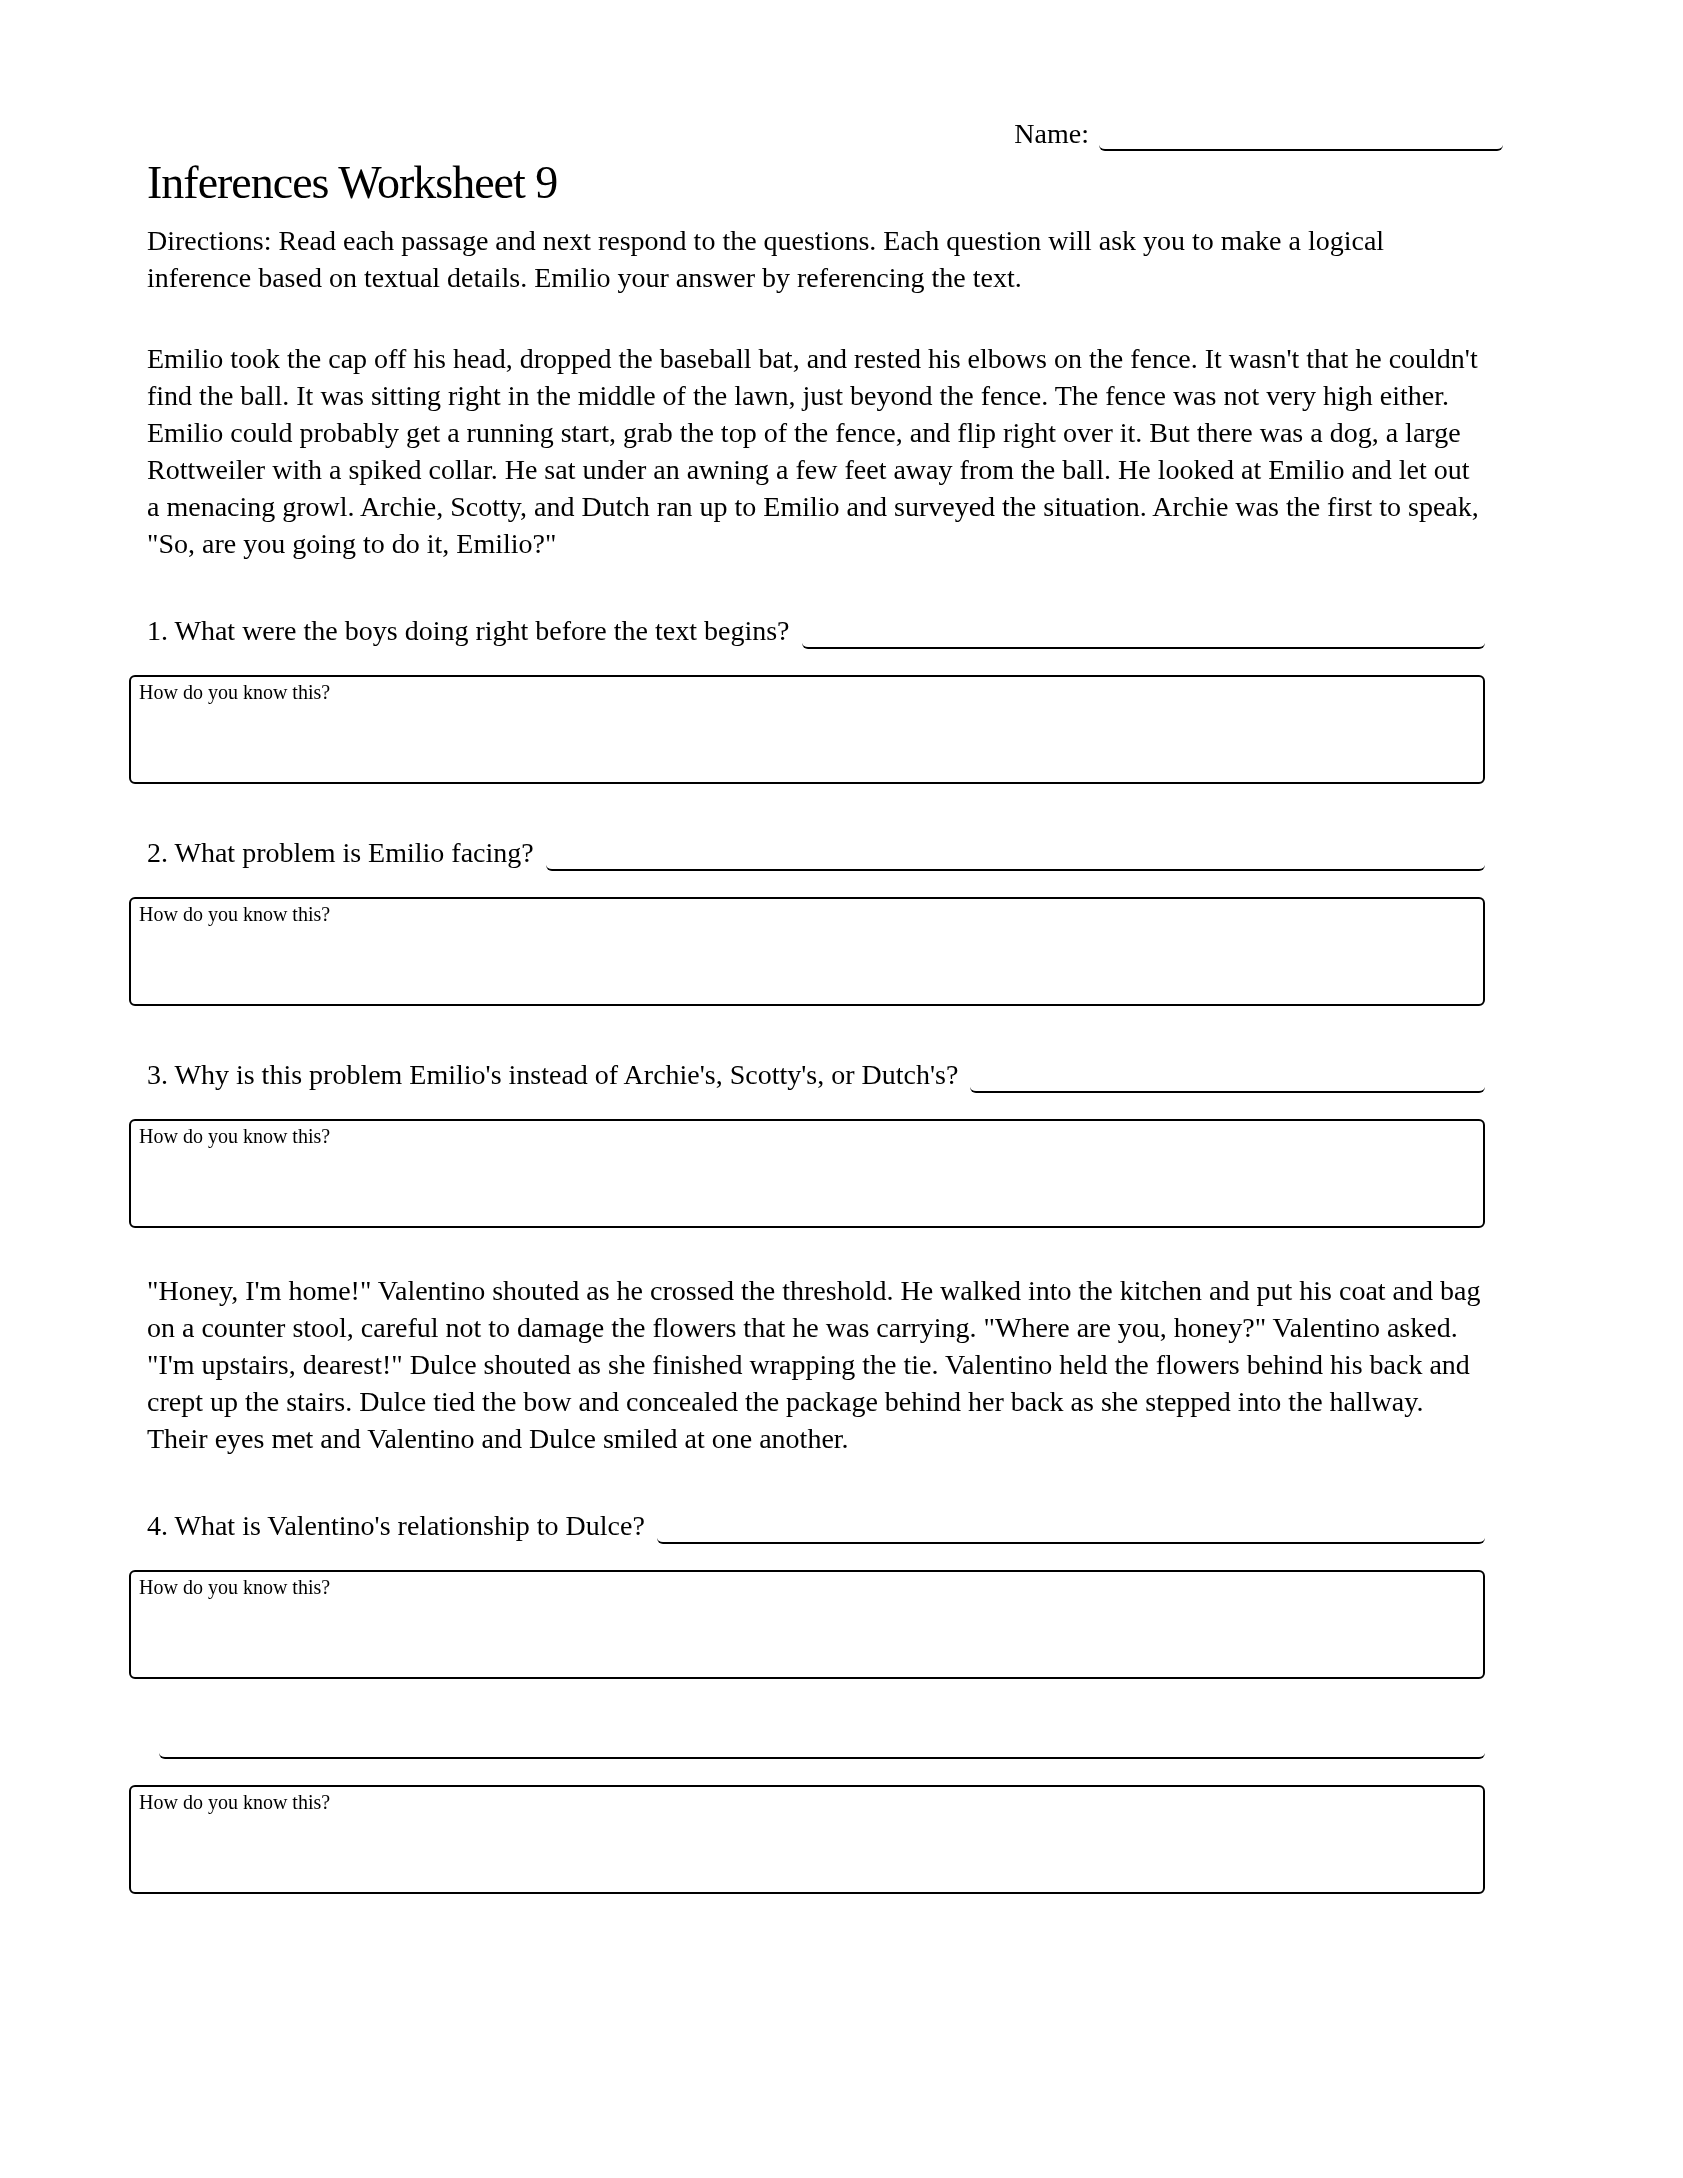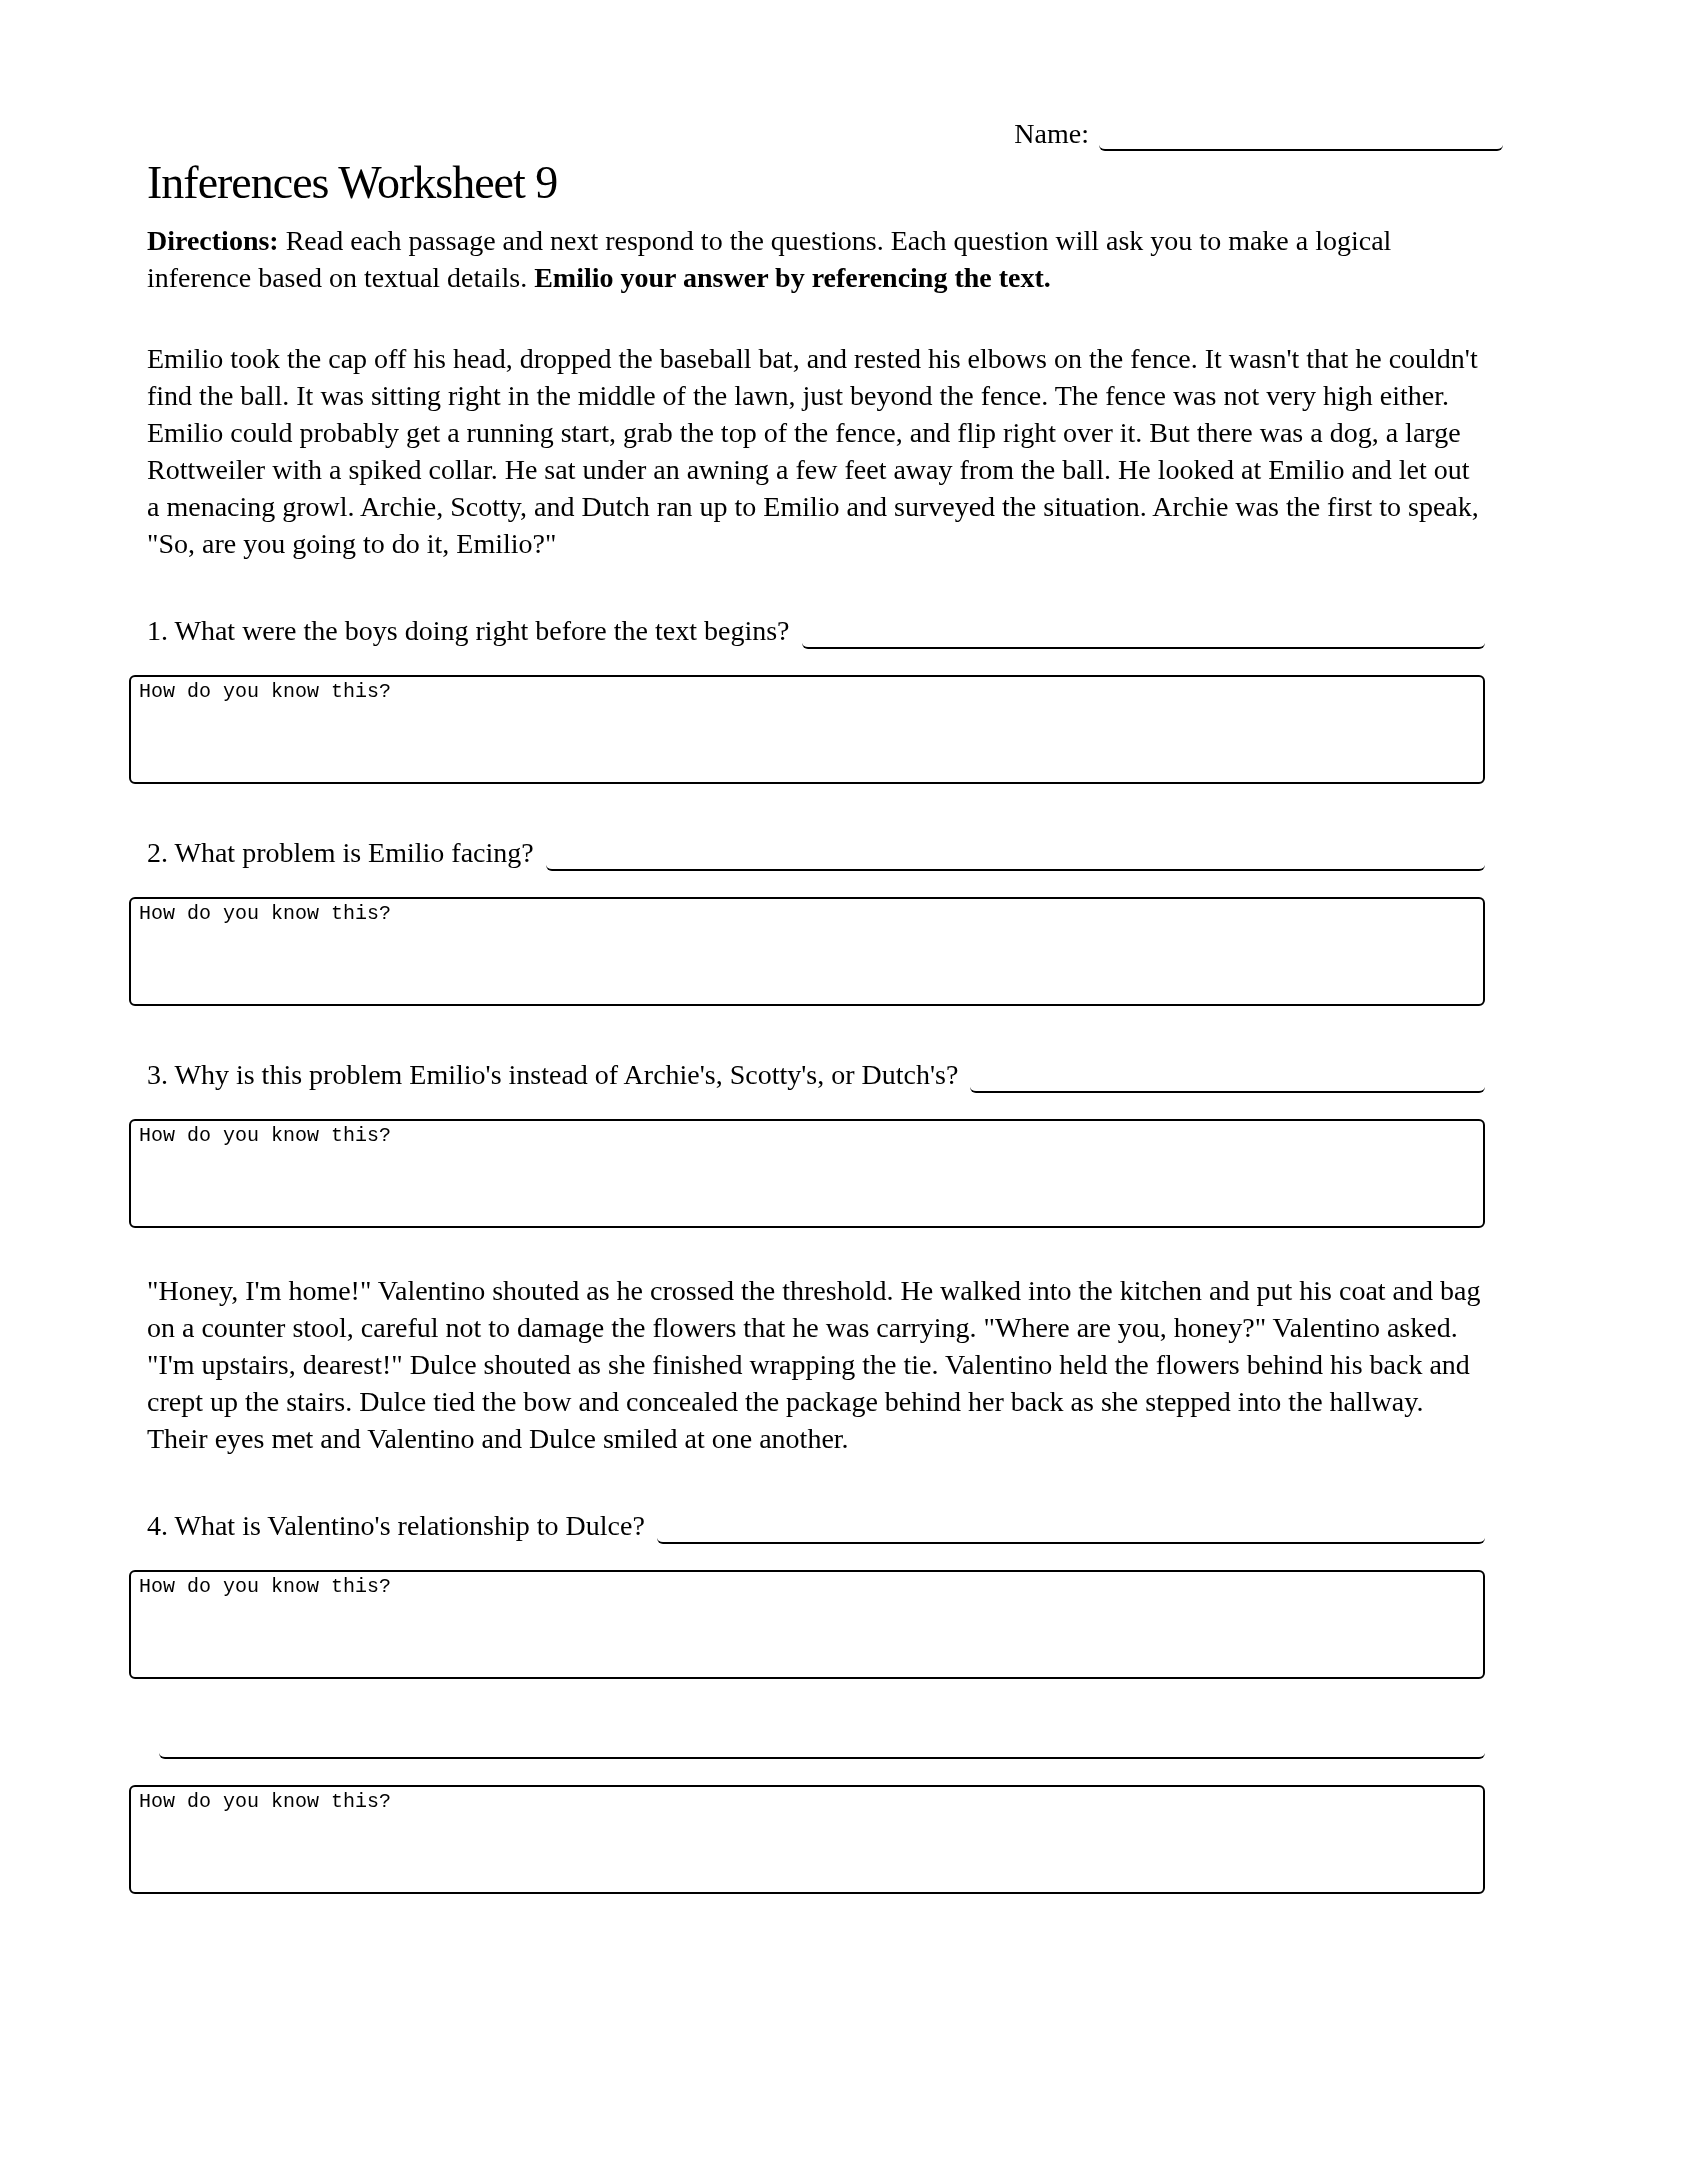--- a/index.html
+++ b/index.html
@@ -35,21 +35,21 @@
     font-weight: normal;
     letter-spacing: -1px;
     margin-top: 6px;
     line-height: 51px;
   }
   .directions {
     margin-top: 14px;
     font-size: 28px;
     line-height: 37px;
   }
-  .directions .bold { font-weight: bold; }
+  .directions .bold { font-weight: normal; }
   .passage {
     margin-top: 44px;
     font-size: 28px;
     line-height: 37px;
   }
   .question-row {
     margin-top: 50px;
     display: flex;
     align-items: flex-end;
     font-size: 28px;
@@ -67,21 +67,20 @@
     margin-top: 26px;
     margin-left: -18px;
     width: calc(100% + 18px);
     height: 109px;
     border: 2px solid #000;
     padding: 3px 8px;
   }
   .answer-box .box-label {
     font-size: 20px;
     line-height: 24px;
-    font-family: Liberation Mono, monospace;
   }
 </style>
 </head>
 <body>
 
 <div class="page">
 
   <div class="name-row">
     <span class="name-label">Name:</span>
     <span class="name-line"></span>

